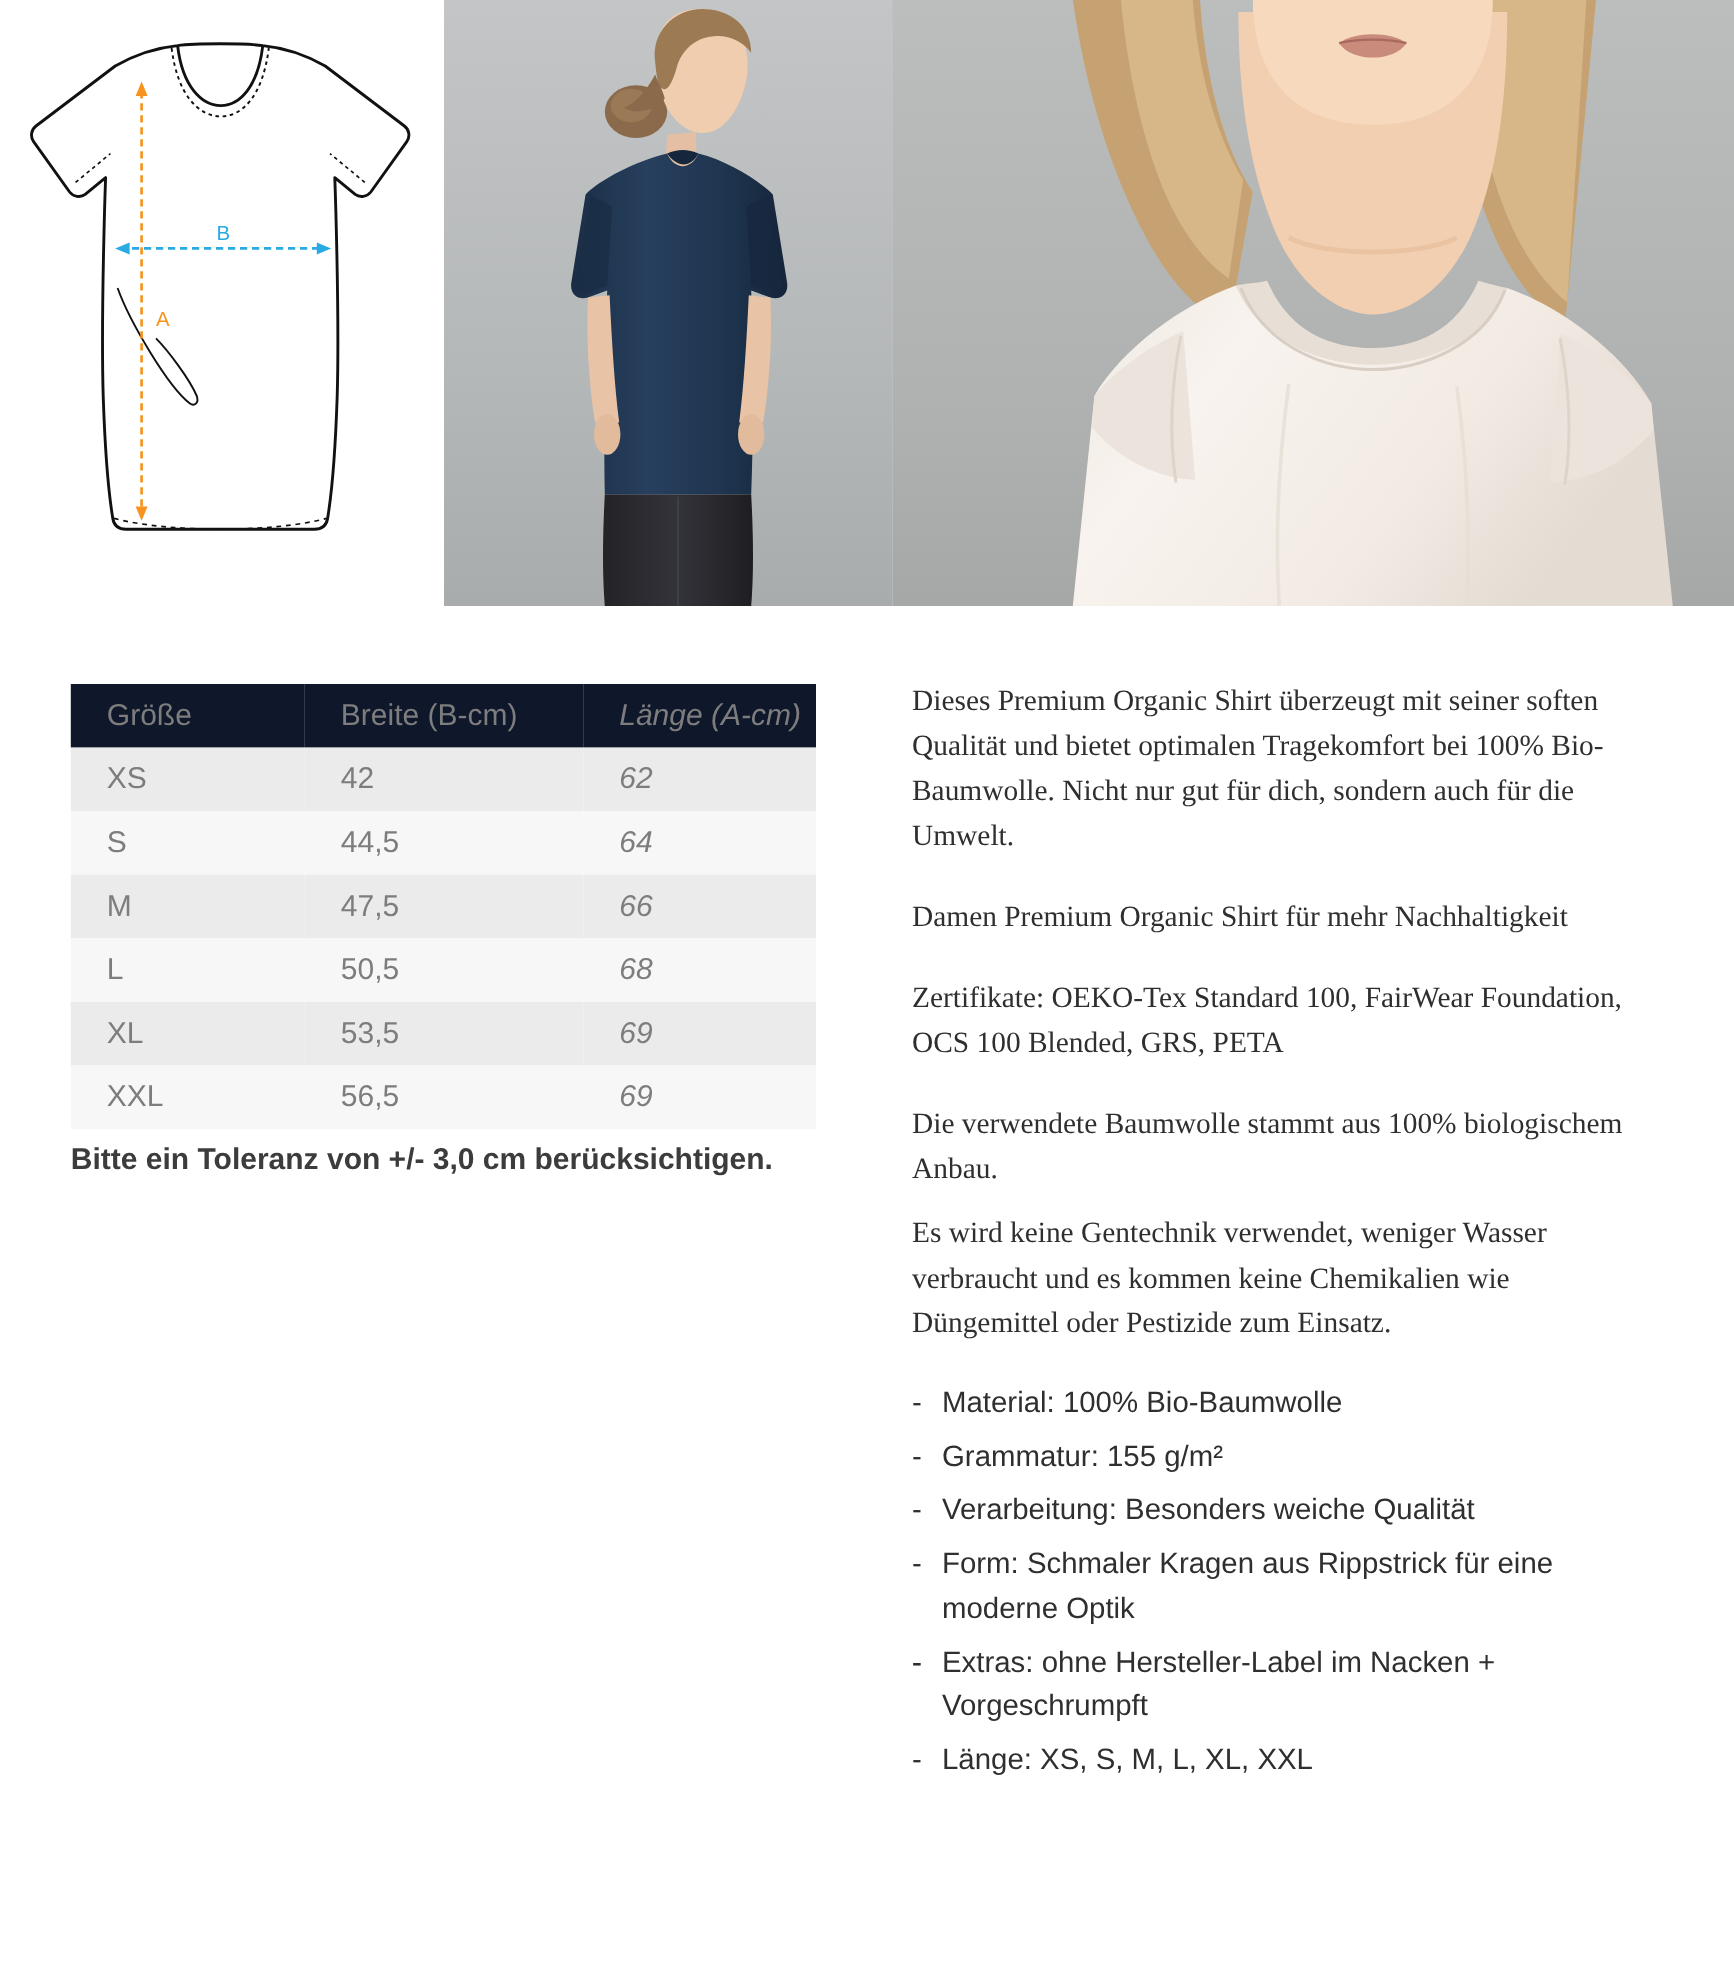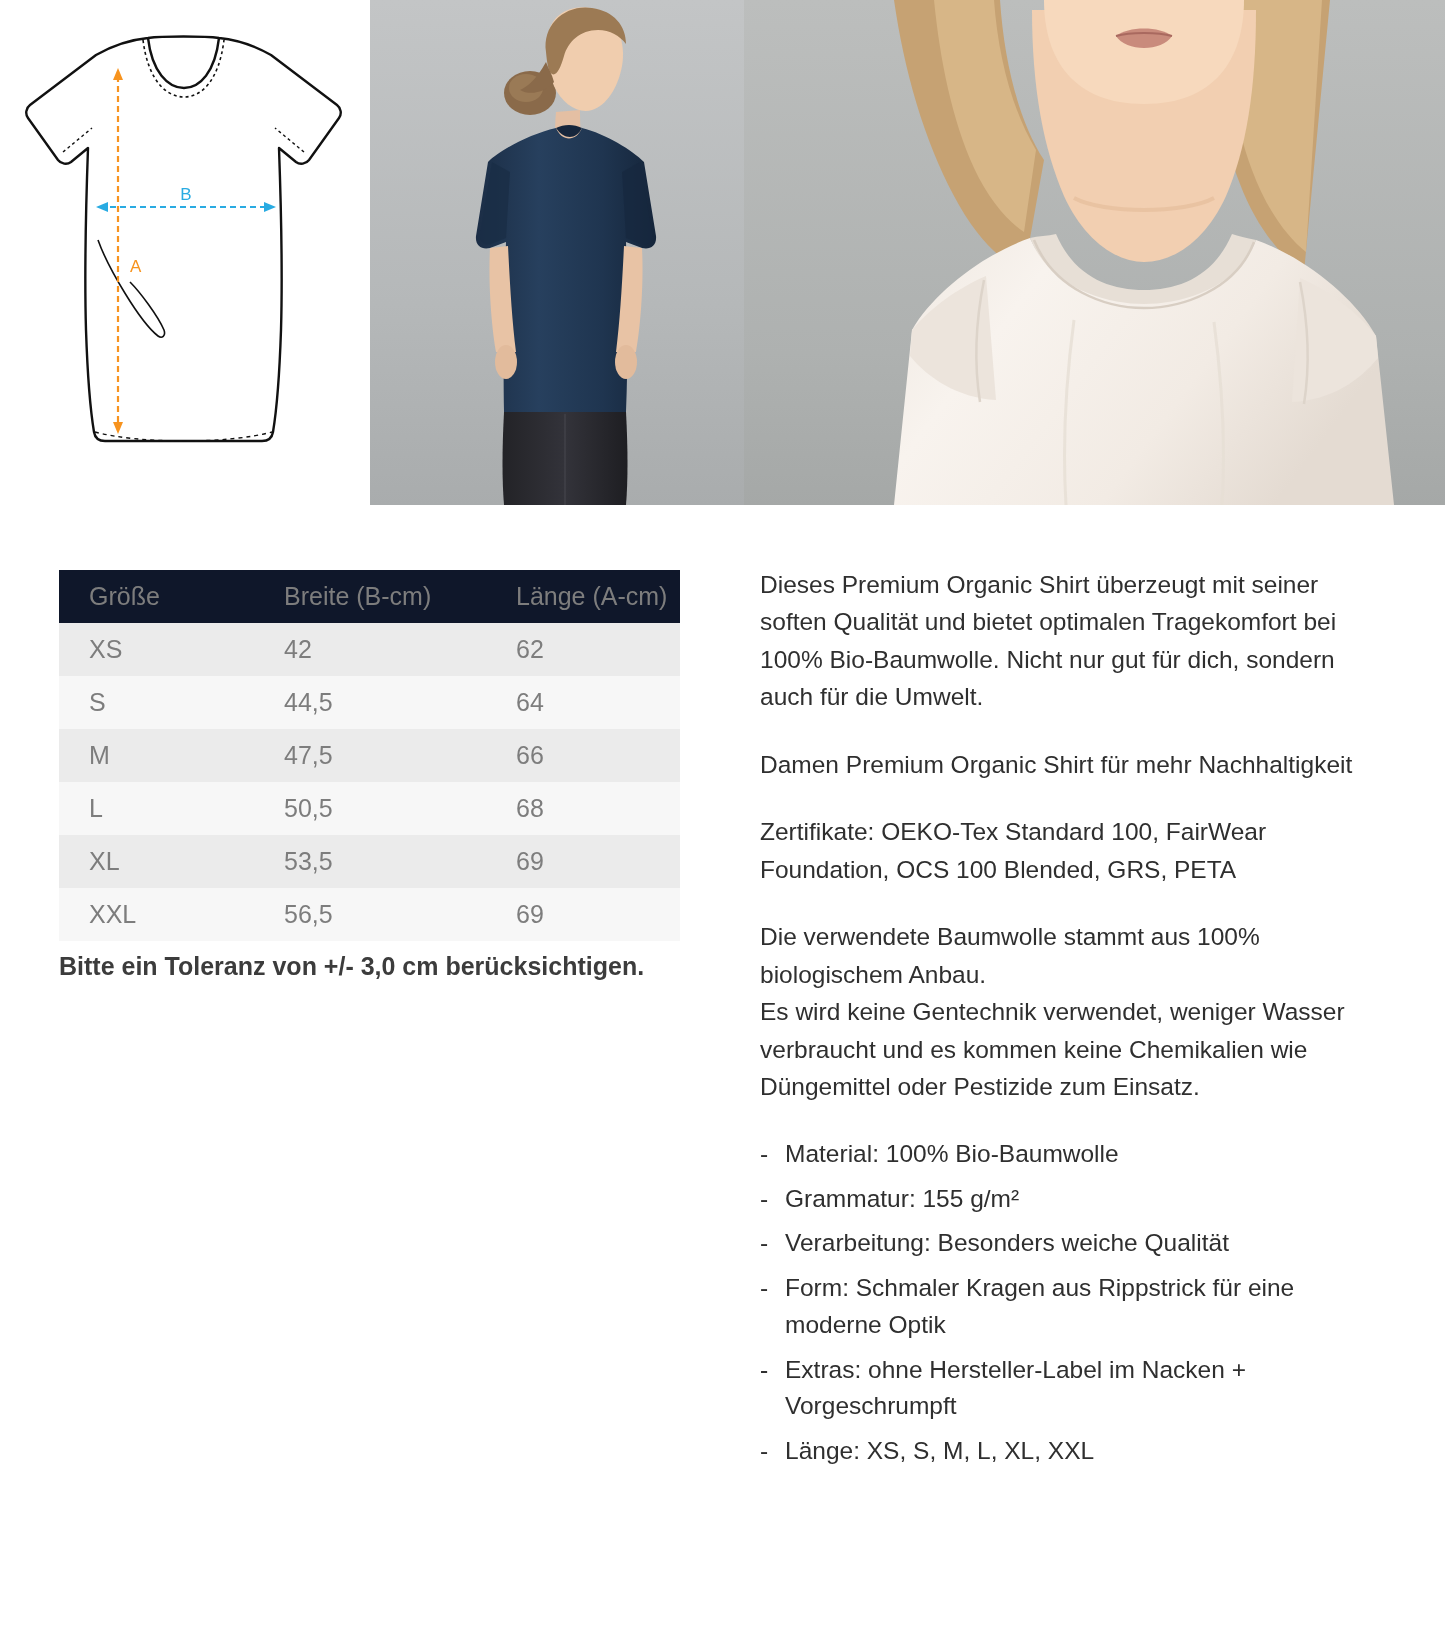--- a/index.html
+++ b/index.html
@@ -70,21 +70,21 @@
   }
   .size-table th, .size-table td {
     text-align: left;
     font-weight: normal;
     padding: 12px 0 12px 30px;
     height: 46px;
     vertical-align: middle;
   }
   .size-table th:nth-child(1), .size-table td:nth-child(1) { width: 195px; }
   .size-table th:nth-child(2), .size-table td:nth-child(2) { width: 232px; }
-  .size-table th:nth-child(3), .size-table td:nth-child(3) { width: 194px; }
+  .size-table th:nth-child(3), .size-table td:nth-child(3) { width: 194px; font-style: italic; }
   .size-table thead tr { background: #0f172a; }
   .size-table tbody tr:nth-child(odd) { background: #ebebeb; }
   .size-table tbody tr:nth-child(even) { background: #f7f7f7; }
 
   .tolerance-note {
     position: absolute;
     left: 59px;
     top: 952px;
     width: 660px;
     font-size: 25px;
@@ -95,22 +95,22 @@
   
   .right-col {
     position: absolute;
     left: 760px;
     top: 566px;
     width: 625px;
     font-size: 24.5px;
     line-height: 1.53;
     color: #2f2f2f;
   }
-  .right-col p { margin: 0 0 30px 0; }
-  .right-col p.tight { margin-bottom: 0; }
+  .right-col p { margin: 0 0 30px 0; font-family: Liberation Serif, serif; }
+  .right-col p.tight { margin-bottom: 16px; }
 
   .feature-list {
     margin: 12px 0 0 0;
     padding: 0;
     list-style: none;
   }
   .feature-list li {
     position: relative;
     padding-left: 25px;
     margin-bottom: 8px;

